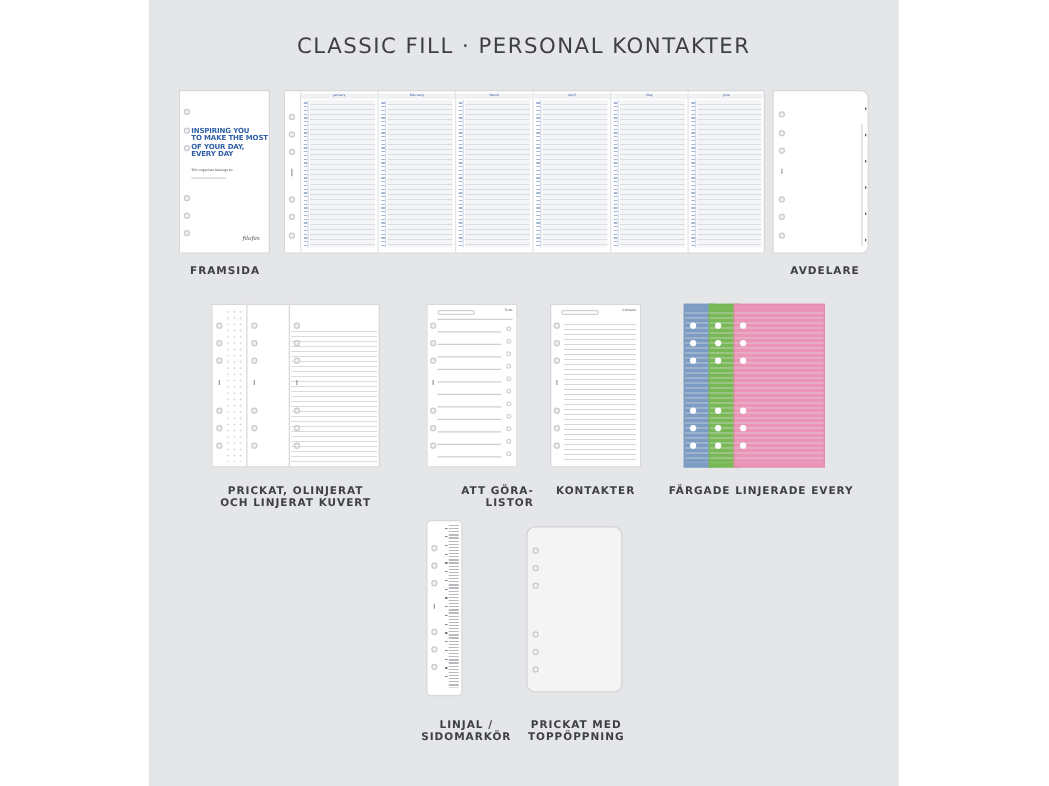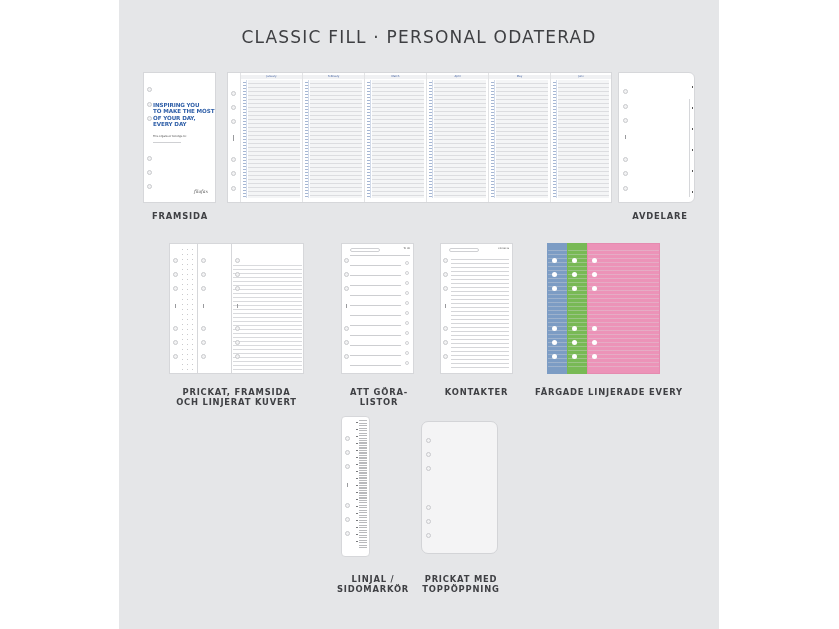--- a/index.html
+++ b/index.html
@@ -39,21 +39,21 @@
   .ruler-ticks { position:absolute; right:2px; top:3px; bottom:6px; width:8px;
                  background-image:repeating-linear-gradient(to bottom, #b8b9bc 0, #b8b9bc 1px, transparent 1px, transparent 2.5px); }
   .ruler-nums { position:absolute; right:11px; top:5px; bottom:8px; width:2px;
                 background-image:repeating-linear-gradient(to bottom, #7a7b7e 0, #7a7b7e 1px, transparent 1px, transparent 7px); }
 </style>
 </head>
 <body>
 
 <div class="panel">
 
-  <div class="title">CLASSIC FILL · PERSONAL ODATERAD</div>
+  <div class="title">CLASSIC FILL · PERSONAL KONTAKTER</div>
 
   <div class="page" style="left:24px;top:72px;width:73px;height:131px;">
     <span class="hole" style="left:3px;top:14px;"></span>
     <span class="hole" style="left:3px;top:29px;"></span>
     <span class="hole" style="left:3px;top:43px;"></span>
     <span class="hole" style="left:3px;top:83px;"></span>
     <span class="hole" style="left:3px;top:97px;"></span>
     <span class="hole" style="left:3px;top:111px;"></span>
     <div class="cover-text">
       <div>INSPIRING YOU</div>
@@ -152,21 +152,21 @@
     <div class="lines" style="left:1px;right:1px;top:18px;bottom:3px;"></div>
     <span class="hole" style="left:3px;top:14px;"></span>
     <span class="hole" style="left:3px;top:28px;"></span>
     <span class="hole" style="left:3px;top:42px;"></span>
     <span class="brand-mark" style="left:5px;top:60px;height:4px;"></span>
     <span class="hole" style="left:3px;top:82px;"></span>
     <span class="hole" style="left:3px;top:96px;"></span>
     <span class="hole" style="left:3px;top:110px;"></span>
   </div>
   <div class="label" style="left:40px;width:155px;top:387px;">
-    <div>PRICKAT, FRAMSIDA</div>
+    <div>PRICKAT, OLINJERAT</div>
     <div>OCH LINJERAT KUVERT</div>
   </div>
 
   <div class="page" style="left:222px;top:243px;width:73px;height:131px;">
     <div class="pill"></div>
     <div class="pill-label">To do</div>
     <div class="todo-row" style="top:11px;left:8px;right:3px;"></div>
     <div class="todo-row" style="top:21px;"></div>
       <span class="todo-box" style="top:17px;"></span>
     <div class="todo-row" style="top:31px;"></div>
@@ -190,21 +190,21 @@
     <div class="todo-row" style="top:121px;"></div>
       <span class="todo-box" style="top:117px;"></span>
     <span class="hole" style="left:2px;top:14px;"></span>
     <span class="hole" style="left:2px;top:28px;"></span>
     <span class="hole" style="left:2px;top:42px;"></span>
     <span class="brand-mark" style="left:4px;top:60px;height:4px;"></span>
     <span class="hole" style="left:2px;top:82px;"></span>
     <span class="hole" style="left:2px;top:96px;"></span>
     <span class="hole" style="left:2px;top:110px;"></span>
   </div>
-  <div class="label" style="left:212px;width:96px;top:387px;">
+  <div class="label" style="left:212px;width:96px;top:387px;text-align:right;">
     <div>ATT GÖRA-LISTOR</div>
   </div>
 
   <div class="page" style="left:321px;top:243px;width:73px;height:131px;">
     <div class="pill"></div>
     <div class="pill-label">Contacts</div>
     <div class="contact-lines"></div>
     <span class="hole" style="left:2px;top:14px;"></span>
     <span class="hole" style="left:2px;top:28px;"></span>
     <span class="hole" style="left:2px;top:42px;"></span>

